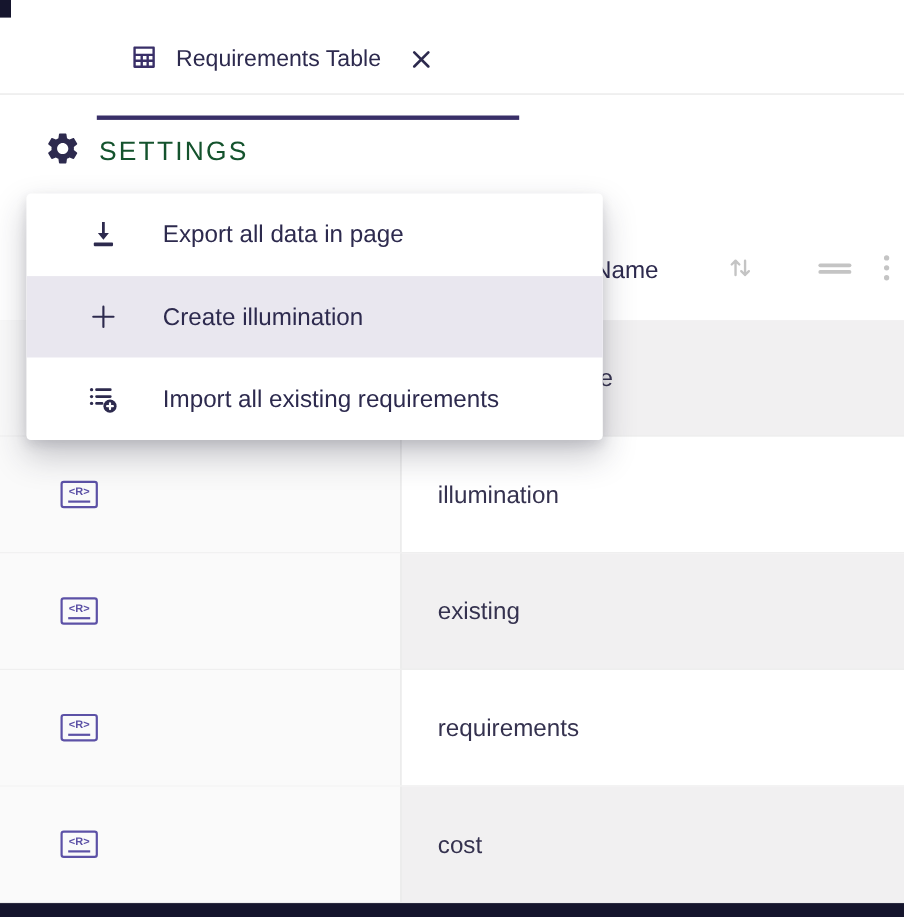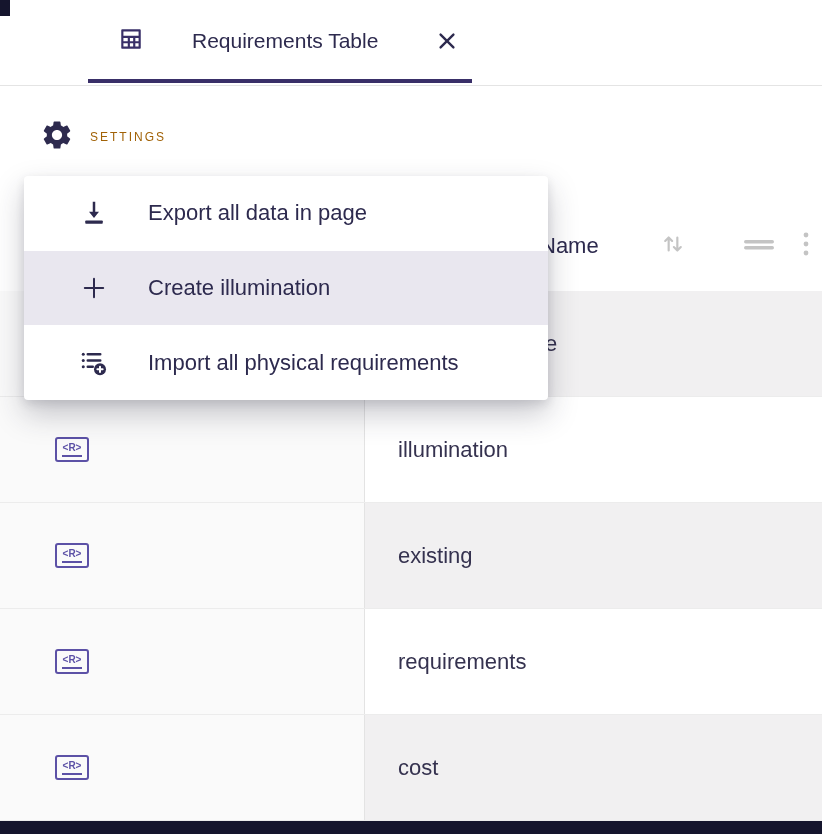--- a/index.html
+++ b/index.html
@@ -9,30 +9,30 @@
     font-family:"Liberation Sans", sans-serif; color:#2d2a4e;
   }
 
   
   .corner-dark { position:absolute; top:0; left:0; width:10px; height:16px; background:#15152d; z-index:6; }
   .bottom-frame { position:absolute; left:0; bottom:0; width:822px; height:13px; background:#15152d; z-index:30; }
 
   
   .tabbar { position:absolute; top:0; left:0; width:822px; height:86px; background:#fff; border-bottom:1px solid #e4e4e4; z-index:4; }
   .tab {
-    position:absolute; left:88px; top:0; width:384px; height:82px;
-    display:flex; align-items:center; padding-left:30px; cursor:default;gap:32px;
+    position:absolute; left:88px; top:0; width:384px; height:108px;
+    display:flex; align-items:center; padding-left:30px; cursor:default;
   }
   .tab::after { content:""; position:absolute; left:0; bottom:-1px; width:100%; height:4px; background:#392f68; }
   .tab-label { font-size:21px; color:#2d2a4e; margin-left:16px; white-space:nowrap; }
   .tab-close { margin-left:26px; display:flex; align-items:center; }
 
   
   .settings { position:absolute; top:118px; left:40px; display:flex; align-items:center; gap:16px; z-index:4; }
-  .settings-label { font-size:12px; letter-spacing:2px; color:#a16207; }
+  .settings-label { font-size:24px; letter-spacing:2px; color:#14532d; }
 
   
   .table-header { position:absolute; top:200px; left:0; width:822px; height:91px; background:#fff; z-index:1; }
   .header-name { position:absolute; left:540px; top:0; height:91px; display:flex; align-items:center; font-size:22px; color:#2d2a4e; }
   .sort-wrap   { position:absolute; left:660px; top:50%; transform:translateY(-50%); }
   .handle-wrap { position:absolute; left:742px; top:50%; transform:translateY(-50%); }
   .kebab-wrap  { position:absolute; left:802px; top:50%; transform:translateY(-50%); }
 
   
   .rows { position:absolute; top:291px; left:0; width:822px; z-index:1; }
@@ -201,18 +201,18 @@
           </g>
           <g fill="#2d2a4e">
             <circle cx="3.4" cy="5" r="1.2"></circle>
             <circle cx="3.4" cy="10" r="1.2"></circle>
             <circle cx="3.4" cy="15" r="1.2"></circle>
             <circle cx="16.8" cy="17" r="4.8"></circle>
           </g>
           <path stroke="#fff" stroke-width="1.6" stroke-linecap="round" fill="none" d="M16.8 14.9v4.2M14.7 17h4.2"></path>
         </svg>
     </span>
-    <span class="menu-label">Import all physical requirements</span>
+    <span class="menu-label">Import all existing requirements</span>
   </div>
 
 </div>
 
 <div class="bottom-frame"></div>
 
 </body></html>

